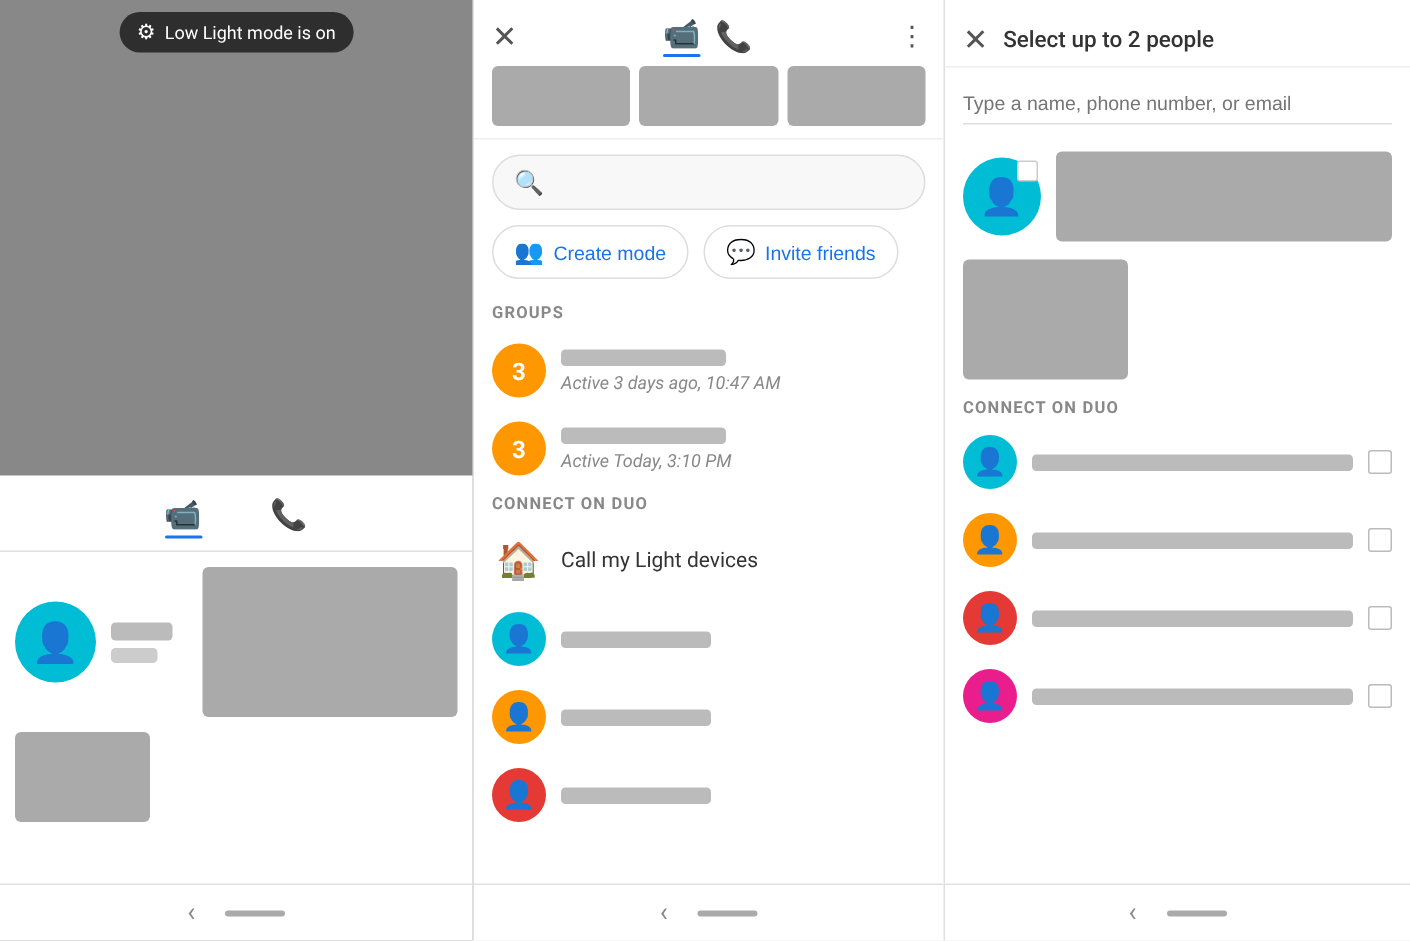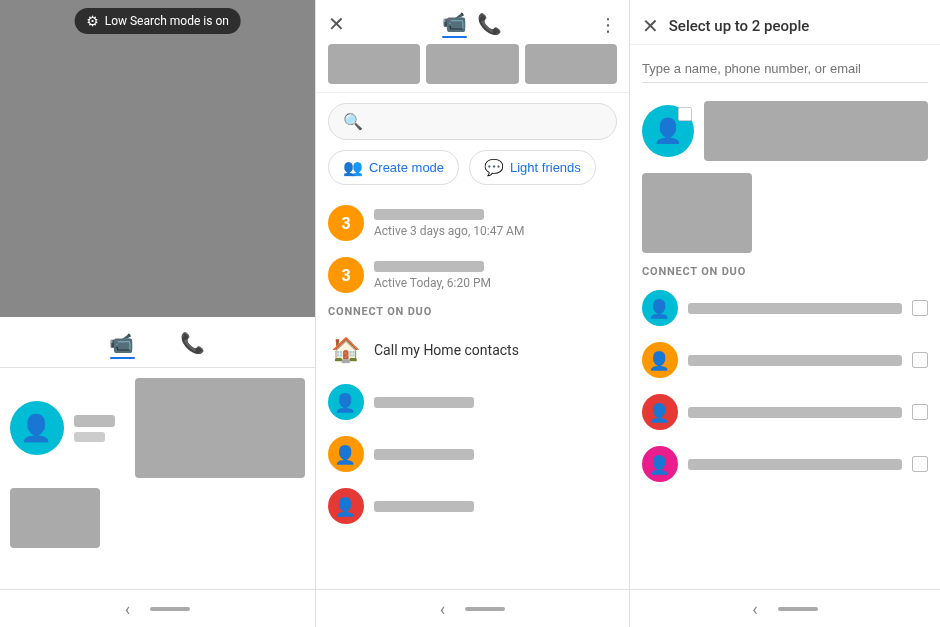--- a/index.html
+++ b/index.html
@@ -249,21 +249,21 @@
       border-radius: 50%;
       background: #ff9800;
       color: #fff;
       font-size: 16px;
       font-weight: bold;
       display: flex;
       align-items: center;
       justify-content: center;
       flex-shrink: 0;
     }
-    .group-info { flex: 1; }
+    .group-info { flex: 1; font-style: italic; }
     .group-name-bar {
       height: 11px;
       background: #bbb;
       border-radius: 3px;
       margin-bottom: 4px;
       width: 110px;
     }
     .group-time { font-size: 12px; color: #888; }
 
     .connect-item {
@@ -438,21 +438,21 @@
       border-top: 1px solid #e0e0e0;
     }
   </style>
 </head>
 <body>
 
 <div class="panel-left">
 
   <div class="low-light-badge">
     <span class="gear-icon">⚙</span>
-    <span>Low Search mode is on</span>
+    <span>Low Light mode is on</span>
   </div>
 
   <div class="panel-left-bottom">
 
     <div class="panel-left-tabs">
       <div class="tab-icon">
         <span class="icon-sym">📹</span>
         <div class="tab-underline"></div>
       </div>
       <div class="tab-icon">
@@ -513,48 +513,49 @@
     </div>
   </div>
 
   <div class="action-btns">
     <button class="action-btn">
       <span class="btn-icon">👥</span>
       <span>Create mode</span>
     </button>
     <button class="action-btn">
       <span class="btn-icon">💬</span>
-      <span>Light friends</span>
+      <span>Invite friends</span>
     </button>
   </div>
 
+  <div class="section-label">GROUPS</div>
 
   <div class="group-item">
     <div class="badge-circle">3</div>
     <div class="group-info">
       <div class="group-name-bar"></div>
       <div class="group-time">Active 3 days ago, 10:47 AM</div>
     </div>
   </div>
 
   <div class="group-item">
     <div class="badge-circle">3</div>
     <div class="group-info">
       <div class="group-name-bar"></div>
-      <div class="group-time">Active Today, 6:20 PM</div>
+      <div class="group-time">Active Today, 3:10 PM</div>
     </div>
   </div>
 
   <div class="section-label">CONNECT ON DUO</div>
 
   <div class="connect-item">
     <div class="home-icon-wrap">
       <span class="home-icon-sym">🏠</span>
     </div>
-    <span class="connect-name">Call my Home contacts</span>
+    <span class="connect-name">Call my Light devices</span>
   </div>
 
   <div class="connect-contact">
     <div class="connect-avatar" style="background:#00bcd4;">
       <span style="color:#fff;font-size:18px;">👤</span>
     </div>
     <div class="connect-name-bar"></div>
   </div>
 
   <div class="connect-contact">

